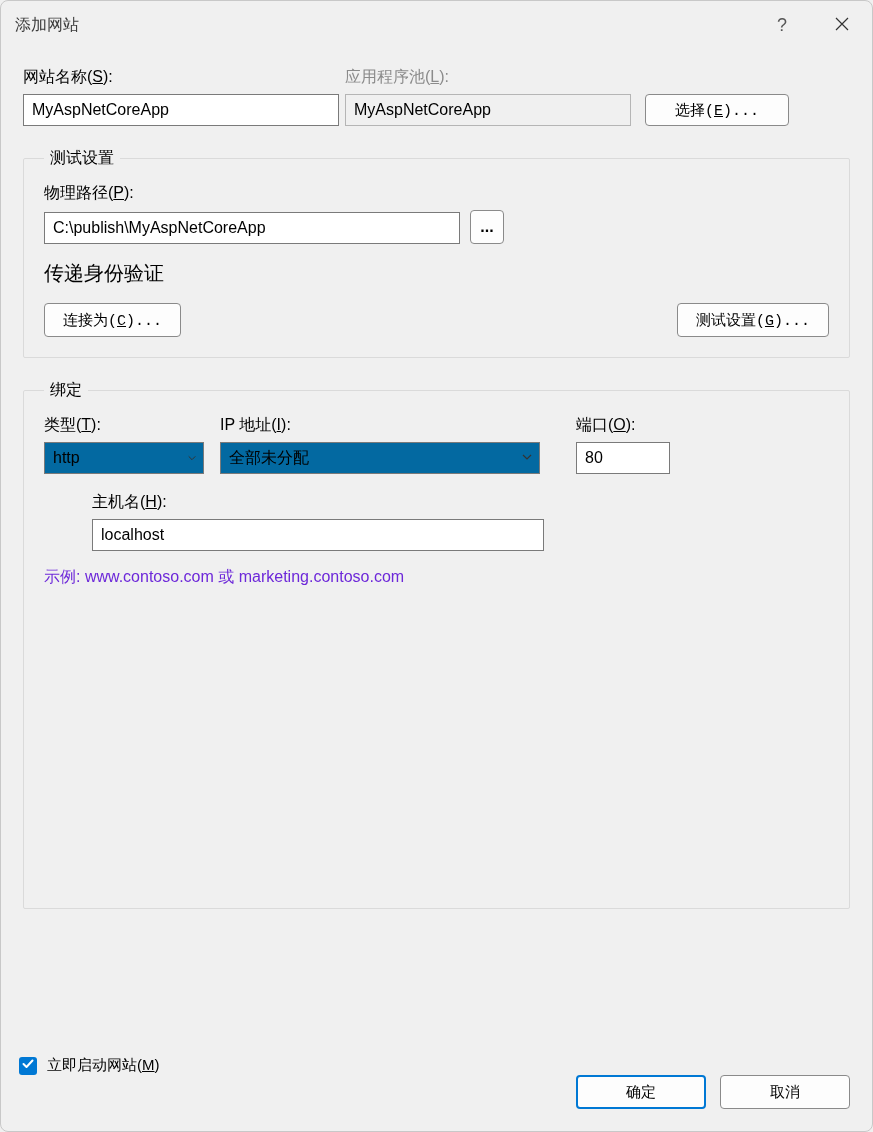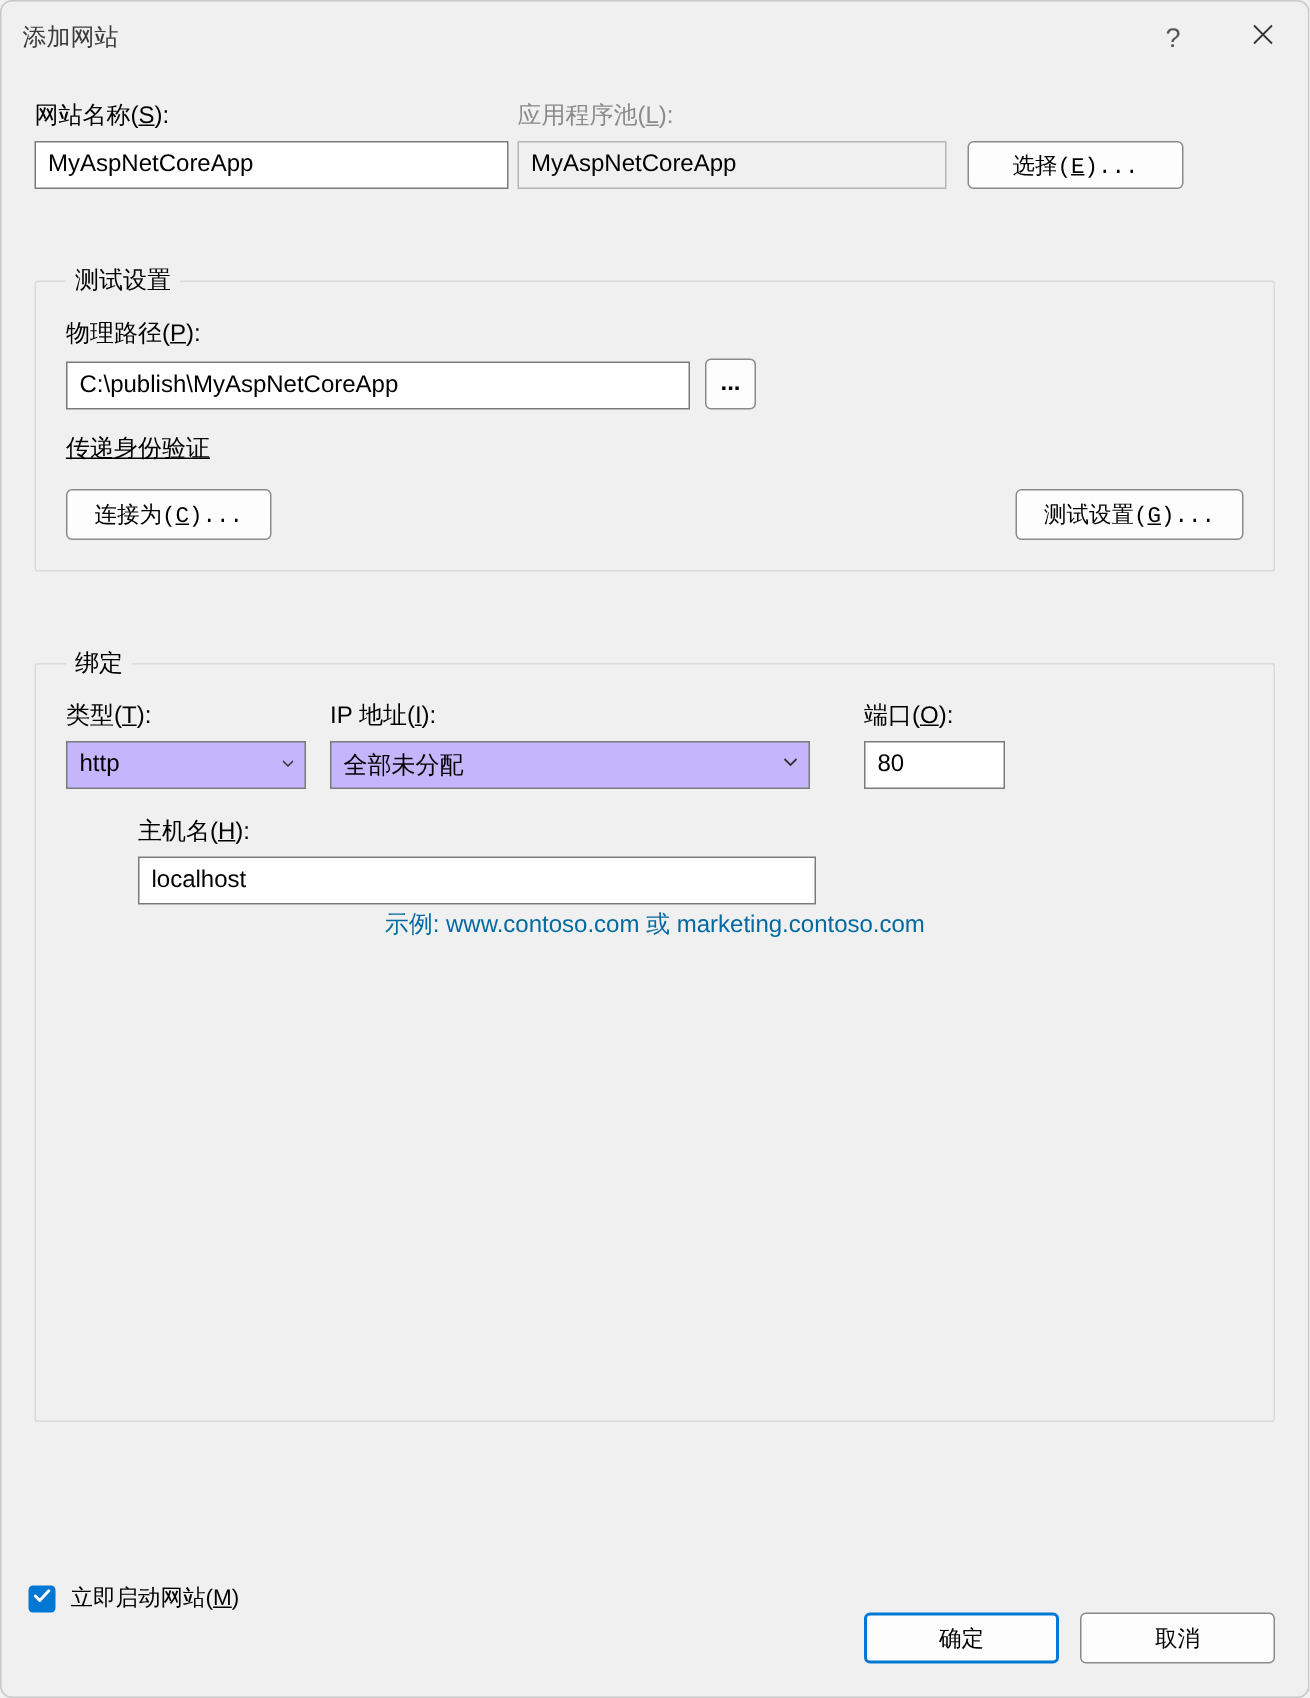--- a/index.html
+++ b/index.html
@@ -38,21 +38,20 @@
     color: #3c3c3c;
   }
   .titlebar-close svg { width: 16px; height: 16px; }
   .titlebar-help { font-size: 18px; color: #555; }
 
   .content {
     padding: 18px 22px 0 22px;
     flex: 1;
     display: flex;
     flex-direction: column;
-    gap: 29px;
   }
 
   .row-top {
     display: flex;
     gap: 0;
     align-items: flex-end;
   }
   .field-group { display: flex; flex-direction: column; }
   .lbl {
     font-size: 16px;
@@ -124,64 +123,62 @@
     border-radius: 4px;
     font-size: 16px;
     font-weight: bold;
     text-align: center;
     line-height: 1;
     cursor: default;
   }
 
   .passthrough-label {
     margin-top: 16px;
-    font-size: 16px;
-    text-decoration: underline;
+    font-size: 20px;
   }
   .auth-btn-row {
     margin-top: 16px;
     display: flex;
     gap: 56px;
     justify-content: space-between;
   }
   .auth-btn { height: 34px; padding: 0 18px; }
 
   .binding-group .bind-row1 {
     display: flex;
     gap: 16px;
     align-items: flex-end;
   }
   .type-field { width: 160px; }
   .ip-field   { width: 320px; }
   .port-field { width: 94px; margin-left: 20px;}
 
   .combo {
     height: 32px;
-    background: #c4b5fd;
+    background: #0369a1;
     border: 1px solid #7a7a7a;
     display: flex;
     align-items: center;
     padding-left: 8px;
     position: relative;
     font-size: 16px;
   }
   .combo .arrow {
     position: absolute; right: 6px; top: 50%;
     transform: translateY(-50%);
     pointer-events: none;
   }
   .combo .arrow svg { width: 12px; height: 12px; }
   .combo .arrow.small svg { width: 10px; height: 10px; }
 
   .host-field { width: 452px; margin-top: 18px; margin-left: 48px; }
   .example {
-    margin-top: 3px;
-    font-size: 16px;
-    color: #0369a1;
-    text-align: center;
+    margin-top: 16px;
+    font-size: 16px;
+    color: #6d28d9;
   }
 
   .spacer-flex { flex: 1; }
 
   .start-row {
     display: flex;
     align-items: center;
     gap: 10px;
     margin-left: -4px;
   }

